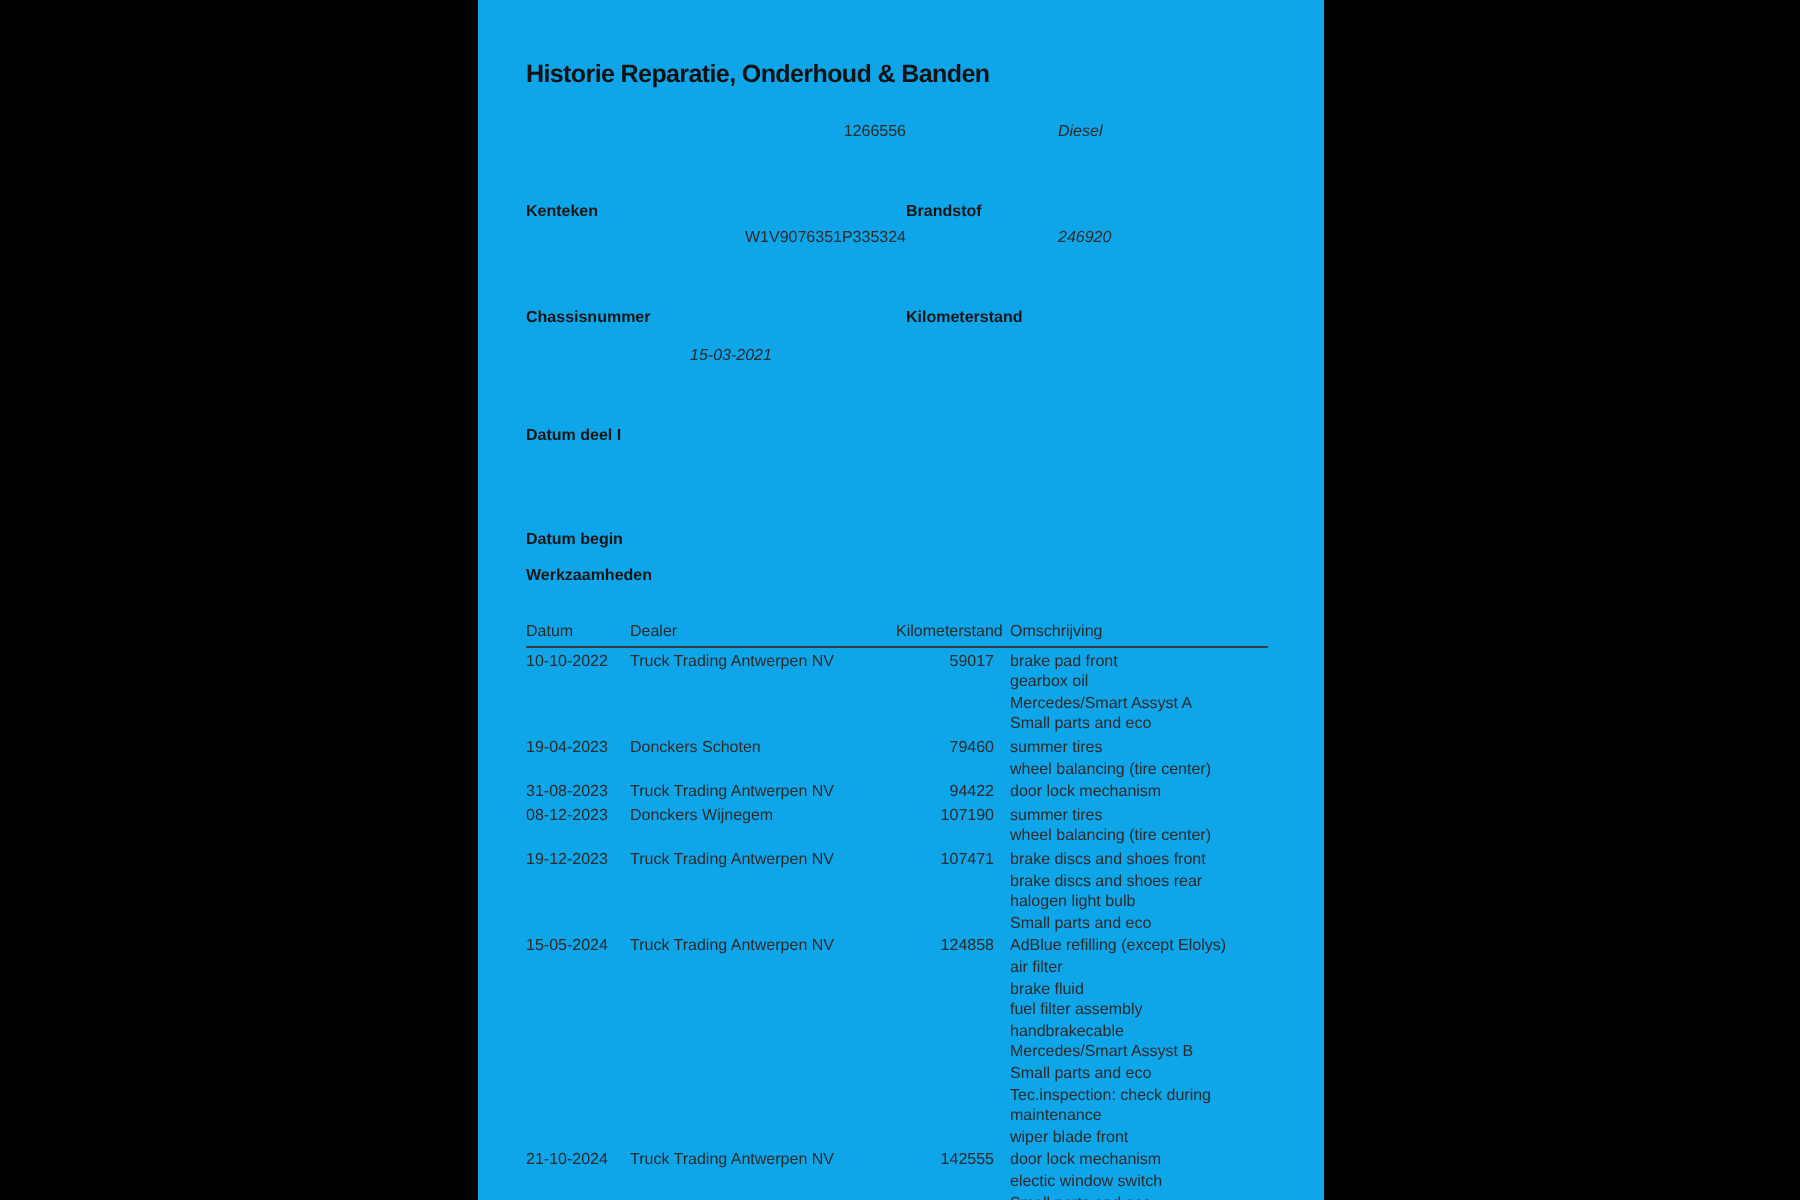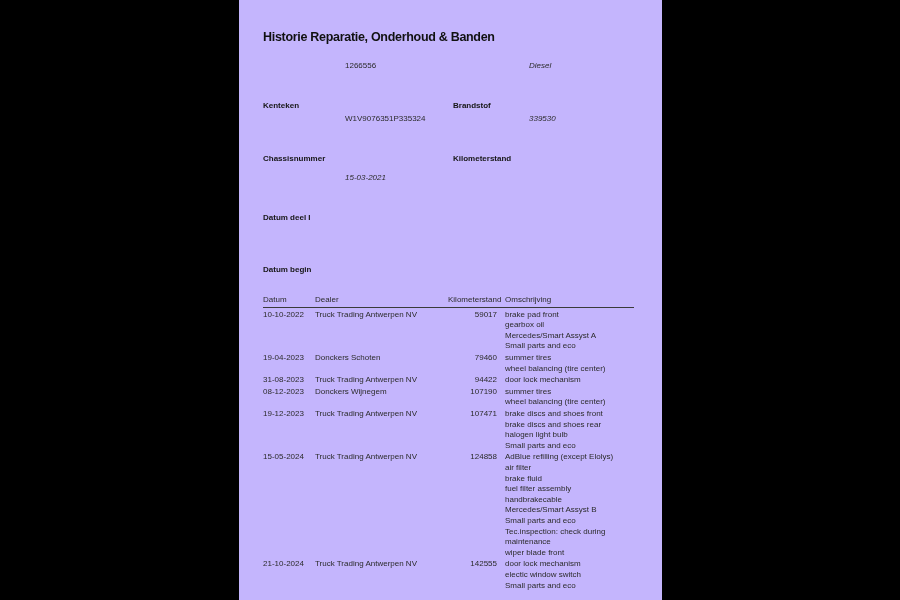--- a/index.html
+++ b/index.html
@@ -10,37 +10,37 @@
     overflow:hidden;
     font-family:"Liberation Sans", sans-serif;
   }
   .side-bar { position:absolute; top:0; height:600px; background:#000; }
   .side-bar.left { left:0; width:239px; }
   .side-bar.right { left:662px; width:238px; }
 
   .page {
     position:absolute; left:239px; top:0;
     width:423px; height:600px;
-    background:#c4b5fd;
+    background:#0ea5e9;
     box-sizing:border-box;
     padding:30px 16px 0 24px;
     color:#2b2b2b;
   }
 
   .doc-title {
     font-size:12.5px; font-weight:bold; color:#111;
     letter-spacing:-0.3px;
     line-height:15px;
     margin:0 0 15px 0;
   }
 
   .info-row { display:flex; font-size:8px; line-height:12.8px; }
   .lbl { font-weight:bold; color:#161616;margin-top:40px; }
   .c-label1 { width:82px; flex:none; }
-  .c-value1 { width:108px; flex:none; }
+  .c-value1 { width:108px; flex:none;text-align:right; }
   .c-label2 { width:76px; flex:none; }
   .c-value2 { flex:1;font-style:italic; }
   .block-vehicle { margin-top:9px; }
   .type-value { width:300px; line-height:10.5px; padding-top:1px; }
   .block-dates { margin-top:6px; }
 
   .section-title {
     font-size:8px; font-weight:bold; color:#161616;
     line-height:11px; margin-top:5px;
   }
@@ -75,35 +75,36 @@
     <div class="info-row">
       <span class="lbl c-label1">Kenteken</span>
       <span class="c-value1">1266556</span>
       <span class="lbl c-label2">Brandstof</span>
       <span class="c-value2">Diesel</span>
     </div>
     <div class="info-row">
       <span class="lbl c-label1">Chassisnummer</span>
       <span class="c-value1">W1V9076351P335324</span>
       <span class="lbl c-label2">Kilometerstand</span>
-      <span class="c-value2">339530</span>
+      <span class="c-value2">246920</span>
     </div>
   </div>
 
 
   <div class="block-dates">
     <div class="info-row">
       <span class="lbl c-label1">Datum deel I</span>
       <span class="c-value2">15-03-2021</span>
     </div>
     <div class="info-row">
       <span class="lbl c-label1">Datum begin</span>
     </div>
   </div>
 
+  <div class="section-title">Werkzaamheden</div>
 
   <div class="tbl">
     <div class="tbl-header">
       <span class="col-datum">Datum</span>
       <span class="col-dealer">Dealer</span>
       <span class="col-km">Kilometerstand</span>
       <span class="col-oms">Omschrijving</span>
     </div>
     <div class="entries">
   <div class="entry">

